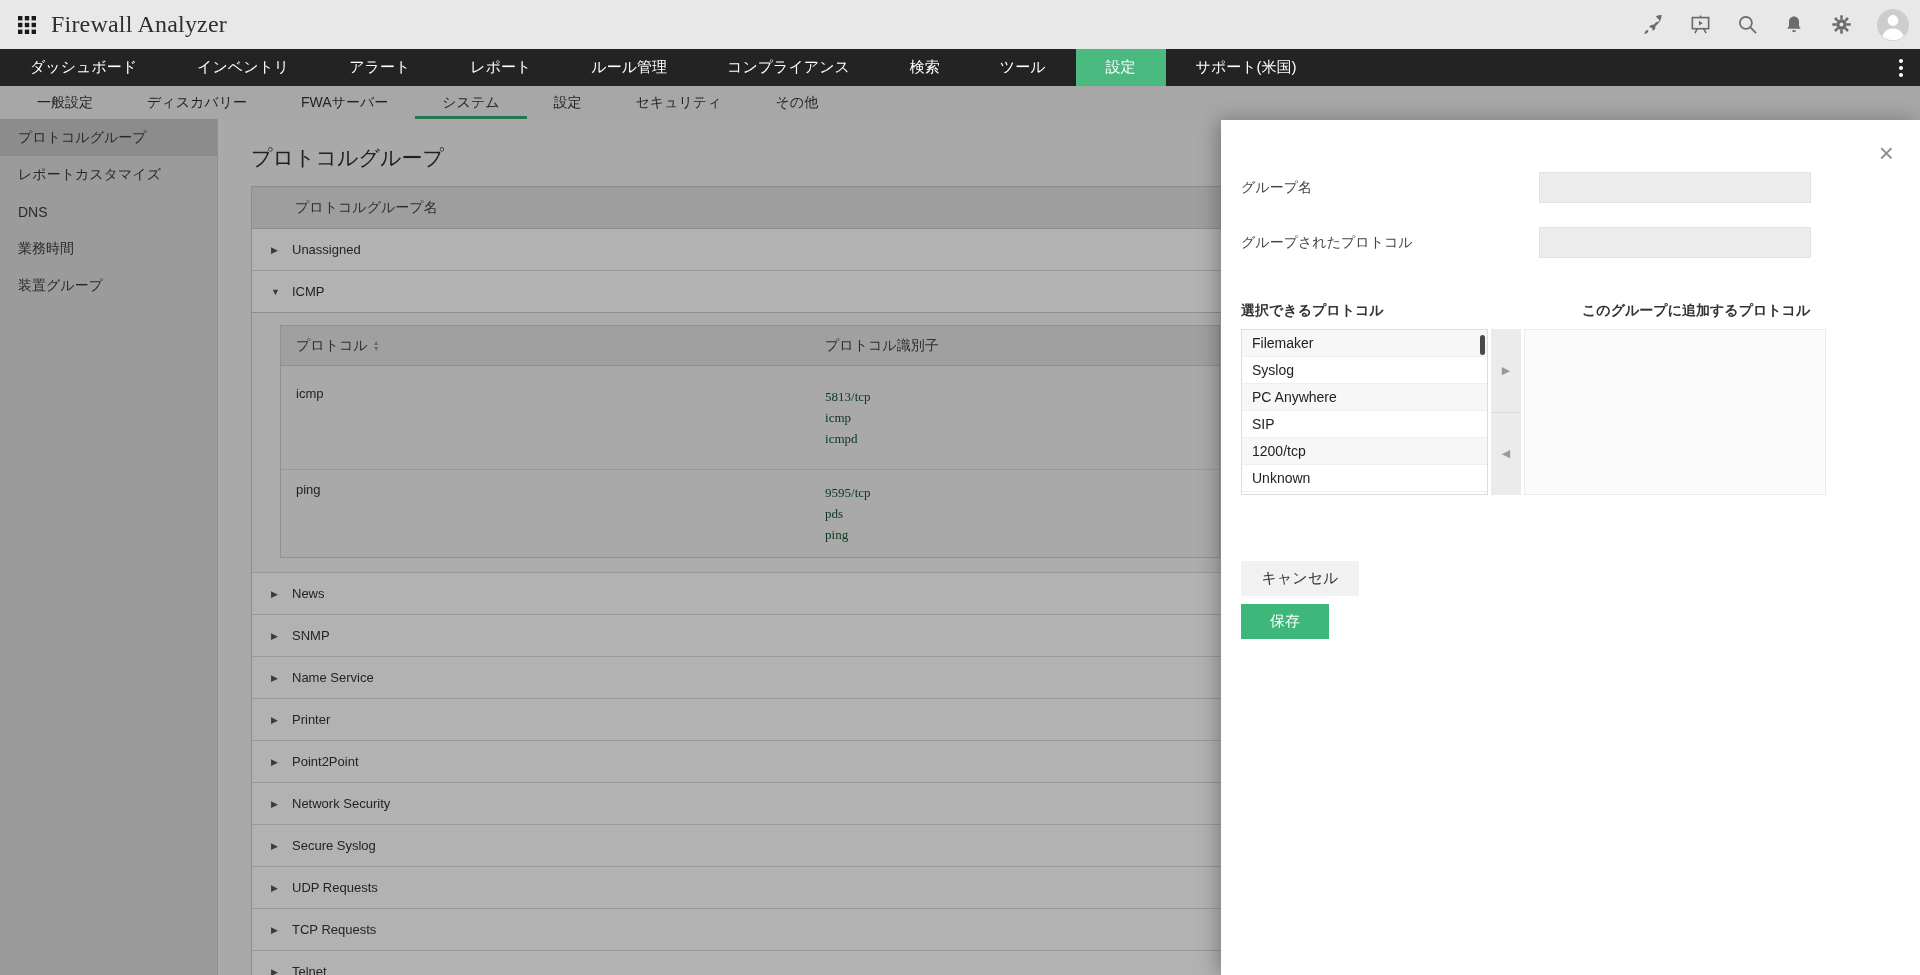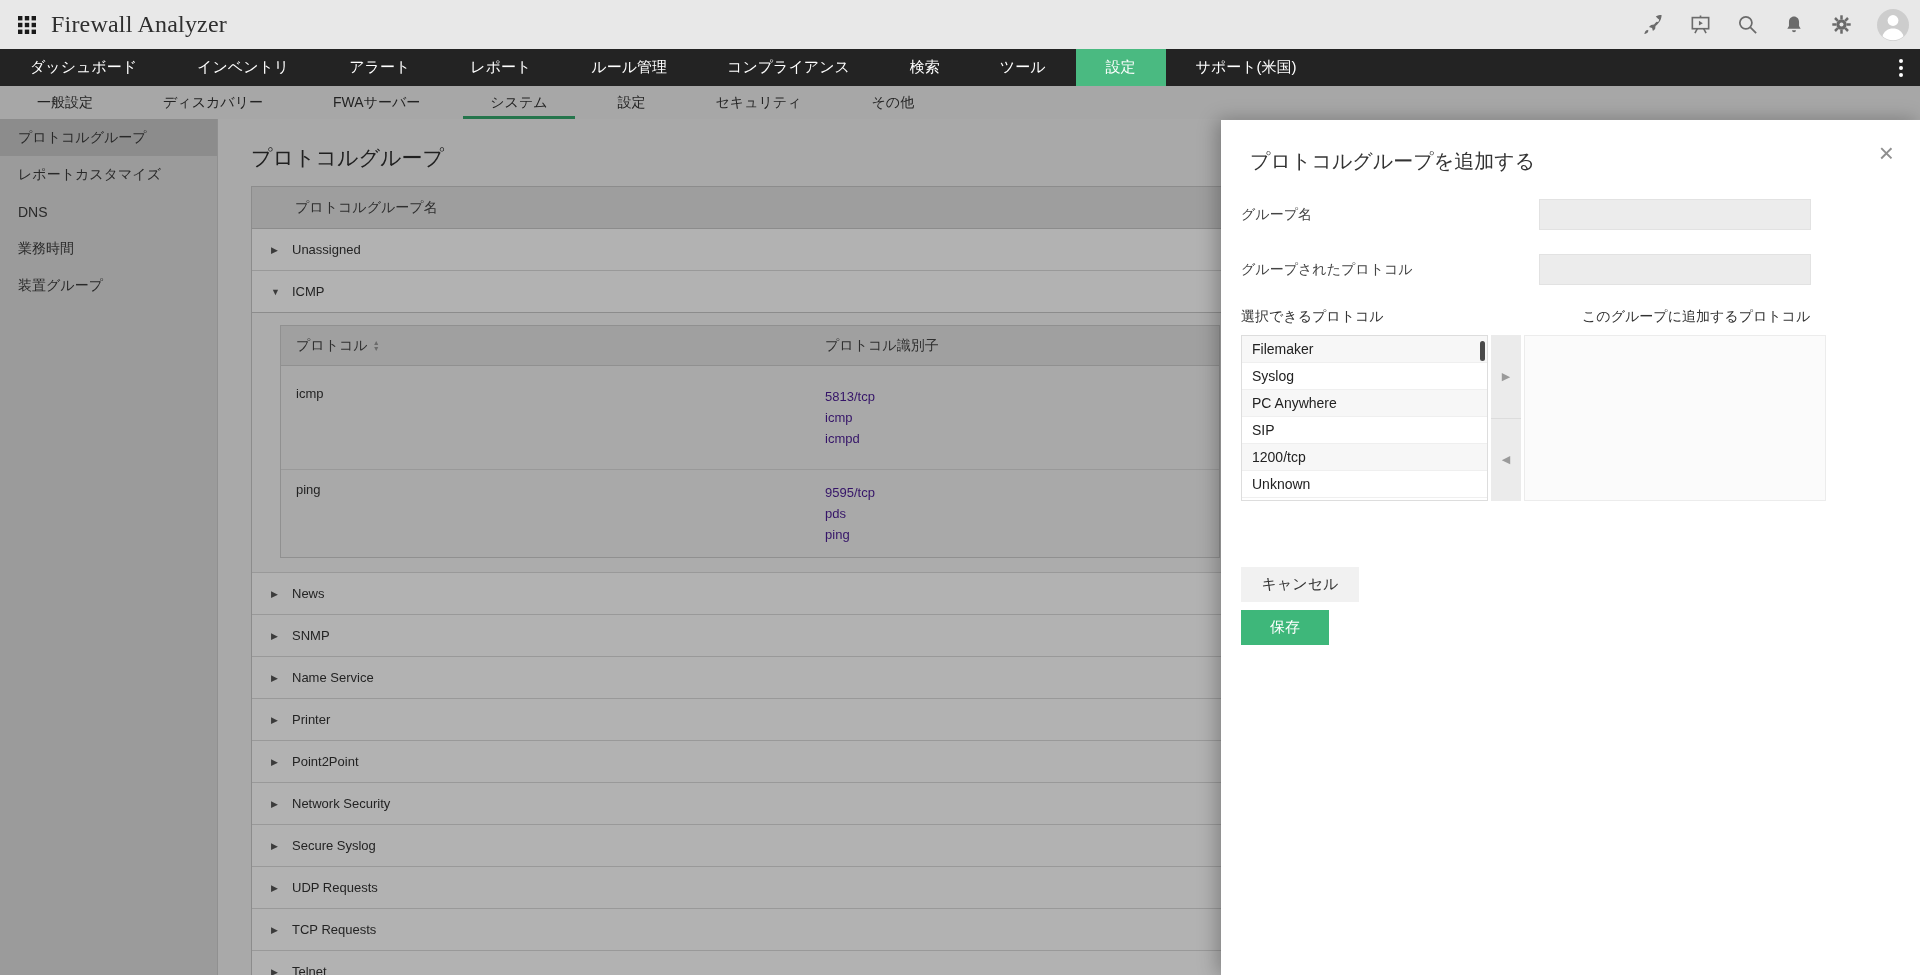--- a/index.html
+++ b/index.html
@@ -13,21 +13,21 @@
   .topbar-icons { margin-left:auto; display:flex; align-items:center; gap:23px; padding-right:4px; }
   .tb-icon { width:24px; height:24px; display:flex; align-items:center; justify-content:center; cursor:pointer; }
 
   
   .mainnav { height:37px; background:#232323; display:flex; align-items:stretch; }
   .nav-item { display:flex; align-items:center; padding:0 30px; font-size:15px; color:#fff; cursor:pointer; white-space:nowrap; }
   .nav-item.active { background:#4aba81; }
   .nav-kebab { margin-left:auto; display:flex; align-items:center; padding:0 12px; cursor:pointer; }
 
   
-  .subnav { height:33px; background:#f0f0f0; display:flex; align-items:stretch; padding-left:10px;gap:16px; }
+  .subnav { height:33px; background:#f0f0f0; display:flex; align-items:stretch; padding-left:10px; }
   .subnav-item { display:flex; align-items:center; padding:0 27px; font-size:14px; color:#333; cursor:pointer; position:relative; white-space:nowrap; }
   .subnav-item.active::after { content:""; position:absolute; left:0; right:0; bottom:0; height:3px; background:#35a86d; }
 
   
   .body-row { display:flex; height:856px; }
   .sidebar { width:218px; background:#dedede; border-right:1px solid #cfcfcf; flex:none; }
   .side-item { height:37px; display:flex; align-items:center; padding-left:18px; font-size:14px; color:#3c3c3c; cursor:pointer; }
   .side-item.active { background:#c9c9c9; }
 
   .main { flex:1; padding:25px 0 0 33px; overflow:hidden; }
@@ -42,34 +42,34 @@
   .detail { background:#f7f7f7; border-bottom:1px solid #dcdcdc; padding:12px 40px 14px 28px; }
   .d-table { border:1px solid #cfcfcf; background:#f2f2f2; }
   .d-head { display:flex; background:#e6e6e6; height:40px; align-items:center; border-bottom:1px solid #cfcfcf; font-size:14px; color:#444; }
   .d-col1 { width:58%; padding-left:15px; flex:none; display:flex; align-items:center; gap:5px; }
   .sort-carets { display:inline-flex; flex-direction:column; line-height:6px; font-size:7px; color:#9a9a9a; }
   .d-row { display:flex; border-bottom:1px solid #dcdcdc; }
   .d-row:last-child { border-bottom:none; }
   .d-row.pad-lg { padding:20px 0; }
   .d-row.pad-sm { padding:12px 0; }
   .d-name { width:58%; padding-left:15px; flex:none; font-size:13px; color:#333; }
-  .d-ids div { font-size:13px; color:#4c1d95; line-height:21px; }
+  .d-ids div { font-size:13px; color:#14532d; line-height:21px;font-family:Liberation Serif, serif; }
 
   
   .overlay { position:absolute; left:0; top:86px; right:0; bottom:0; background:rgba(0,0,0,0.30); z-index:50; }
 
   
   .drawer { position:absolute; left:1221px; top:120px; right:0; bottom:0; background:#fff; z-index:100;
             box-shadow:-4px 0 18px rgba(0,0,0,0.28); padding:28px 30px 0 20px; }
   .drawer-title { font-size:20px; color:#333; font-weight:400; margin-left:9px; }
   .drawer-close { position:absolute; top:20px; right:26px; font-size:26px; line-height:26px; color:#8f8f8f; cursor:pointer; font-weight:300; }
   .form-row { display:flex; justify-content:space-between; align-items:center; margin-top:24px; width:570px; }
   .form-label { font-size:14px; color:#444; }
   .field-input { width:272px; height:31px; background:#ececec; border:1px solid #e2e2e2; outline:none; padding:0 8px; font-size:13px; color:#333; }
-  .lists-labels { display:flex; margin-top:23px; }
+  .lists-labels { display:flex; margin-top:44px;font-weight:bold; }
   .lists-labels .ll-left { width:341px; flex:none; font-size:14px; color:#333; }
   .lists-labels .ll-right { font-size:14px; color:#333; }
   .transfer { display:flex; margin-top:9px; }
   .list-box { width:247px; height:166px; border:1px solid #dddddd; background:#fff; position:relative; overflow:hidden; flex:none; }
   .list-item { height:27px; line-height:26px; padding-left:10px; font-size:14px; color:#222; border-bottom:1px solid #efefef; cursor:pointer; }
   .list-item:nth-child(odd) { background:#f7f7f7; }
   .scroll-thumb { position:absolute; right:2px; top:5px; width:5px; height:20px; background:#4a4a4a; border-radius:3px; cursor:pointer; }
   .arrows { width:30px; height:166px; margin-left:3px; background:#ebebeb; display:flex; flex-direction:column; flex:none; }
   .arrow-cell { flex:1; display:flex; align-items:center; justify-content:center; color:#9a9a9a; font-size:11px; cursor:pointer; }
   .arrow-cell.top { border-bottom:1px solid #dcdcdc; }
@@ -322,21 +322,20 @@
           </div>
         </div>
     </div>
   </div>
 </div>
 
 <div class="overlay"></div>
 
 <div class="drawer">
   <div class="drawer-close">×</div>
-  <div class="drawer-title">プロトコルグループを追加する</div>
 
   <div class="form-row">
     <span class="form-label">グループ名</span>
     <input class="field-input" type="text" value="" style="">
   </div>
 
   <div class="form-row">
     <span class="form-label">グループされたプロトコル</span>
     <input class="field-input" type="text" value="" style="">
   </div>

